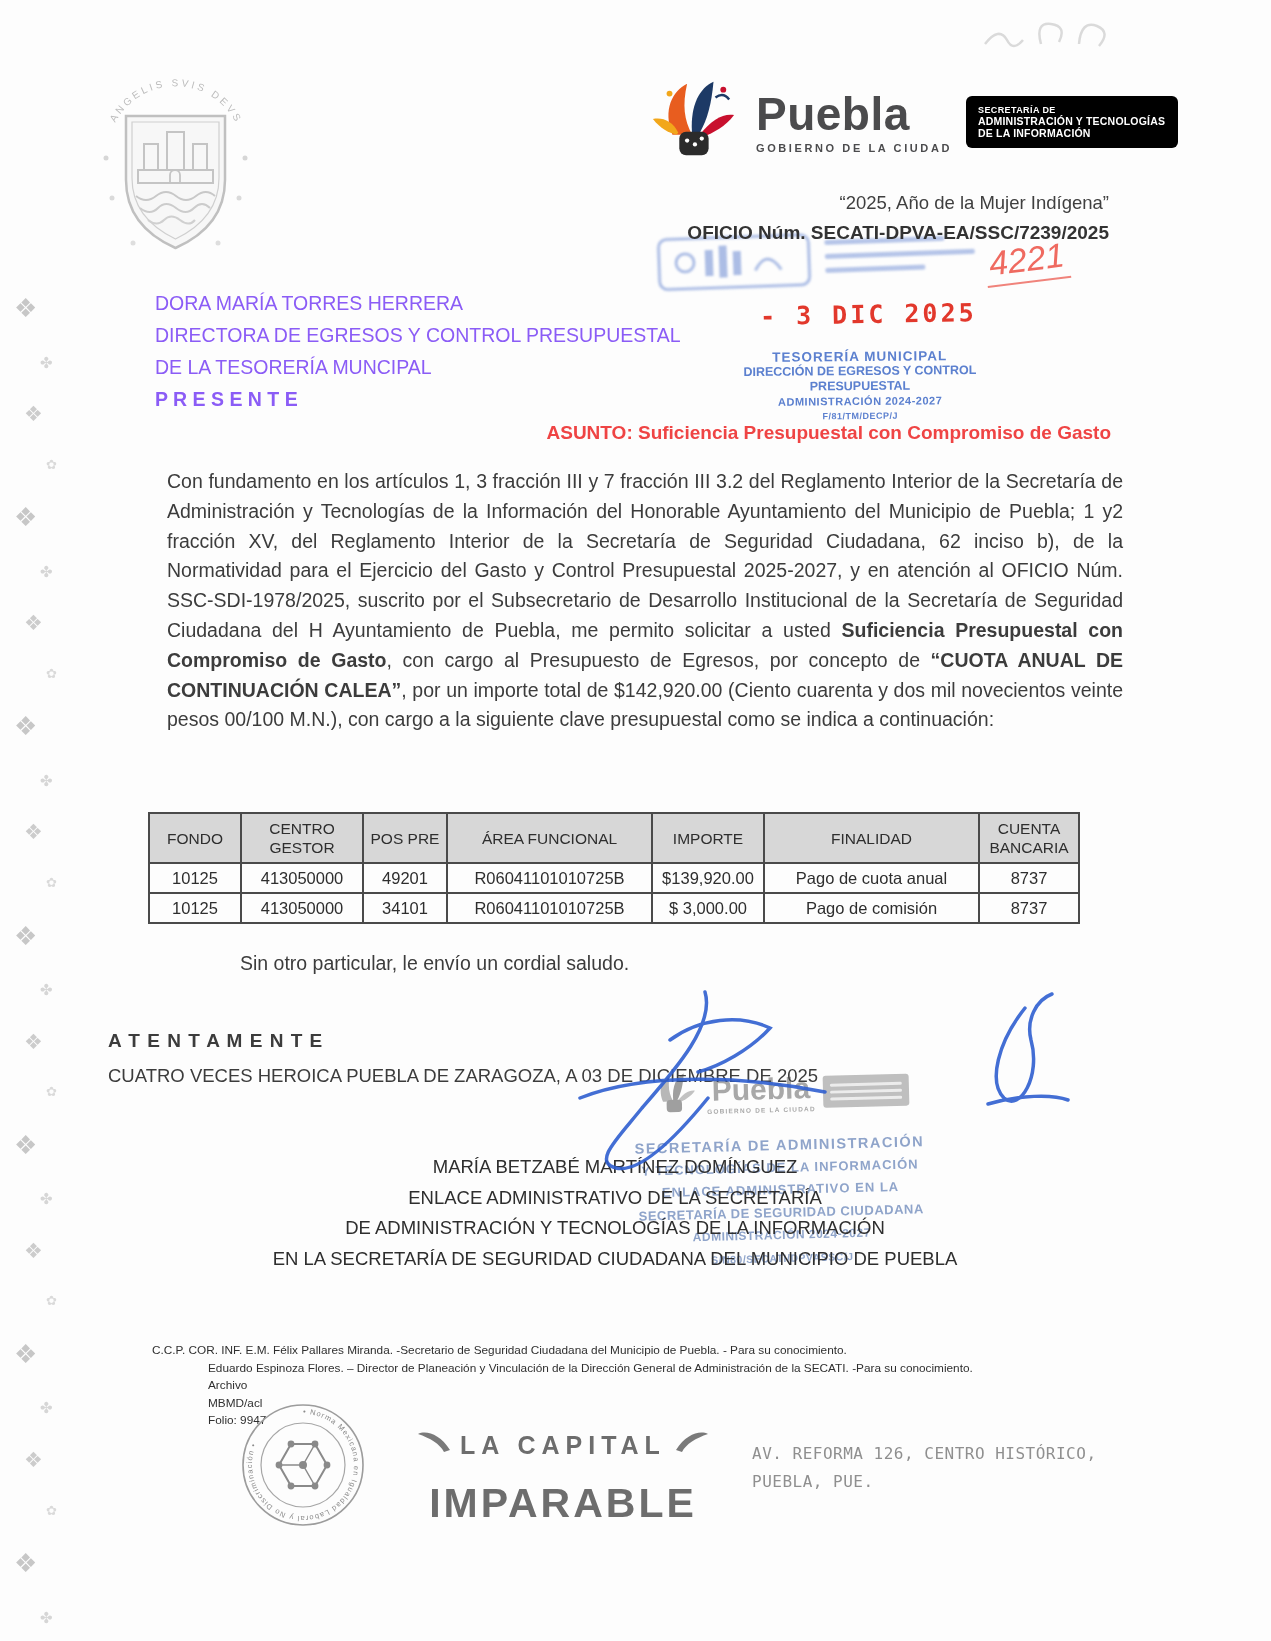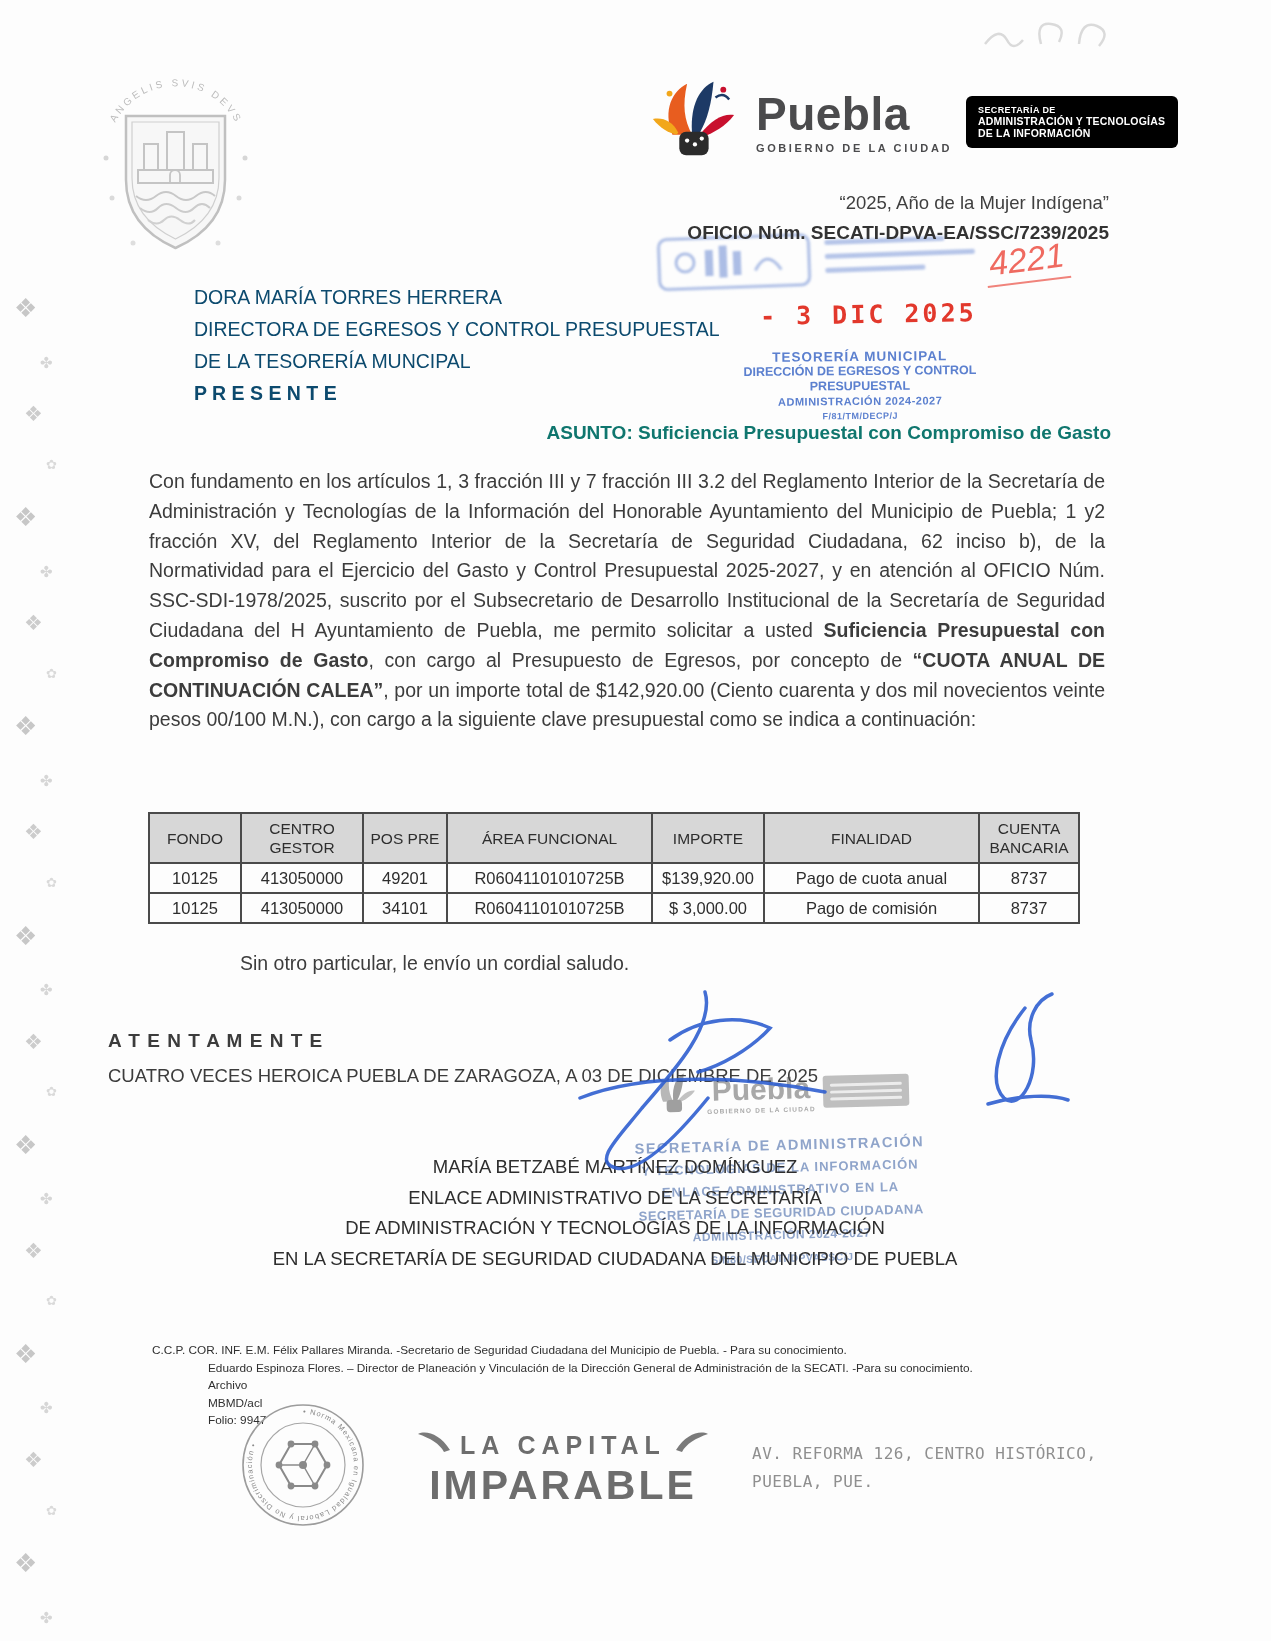--- a/index.html
+++ b/index.html
@@ -34,37 +34,37 @@
 
   .year-quote{position:absolute;right:162px;top:192px;font-size:18.5px;color:#3f3f3f;z-index:2;}
   .oficio-number{position:absolute;right:162px;top:222px;font-size:19px;font-weight:700;color:#333;z-index:3;margin-left:44px;}
 
   .top-stamp{position:absolute;left:655px;top:228px;width:340px;height:62px;z-index:1;
     opacity:.55;filter:blur(1px);transform:rotate(-2deg);}
 
   .handwritten-folio{position:absolute;left:985px;top:240px;font-size:34px;color:#ef6a60;
     transform:rotate(-7deg);font-style:italic;z-index:4;border-bottom:2px solid #f0837b;padding:0 4px 2px 4px;}
 
-  .recipient{position:absolute;left:155px;top:281px;font-size:19.5px;line-height:32px;color:#0c4a6e;z-index:2;margin-left:39px;}
+  .recipient{position:absolute;left:155px;top:287px;font-size:19.5px;line-height:32px;color:#8b5cf6;z-index:2;}
   .recipient .r-name{font-weight:500;}
   .recipient .r-salutation{font-weight:600;}
 
   .date-stamp{position:absolute;left:760px;top:300px;font-family:"DejaVu Sans Mono",monospace;
     font-size:25px;font-weight:700;color:#e2382c;letter-spacing:3px;transform:rotate(-1deg);z-index:3;}
 
   .received-stamp{position:absolute;left:700px;top:349px;width:320px;text-align:center;
     color:#5c80cf;z-index:2;transform:rotate(-.5deg);line-height:15px;}
   .received-stamp .s1{font-size:13.5px;font-weight:700;letter-spacing:1px;}
   .received-stamp .s2,.received-stamp .s3{font-size:12.5px;font-weight:700;}
   .received-stamp .s4{font-size:11px;font-weight:700;letter-spacing:.5px;}
   .received-stamp .s5{font-size:9px;font-weight:700;letter-spacing:.5px;}
 
-  .subject{position:absolute;right:160px;top:422px;font-size:19px;font-weight:700;color:#0f766e;z-index:2;}
-
-  .body-paragraph{position:absolute;left:149px;top:467px;width:956px;font-size:19.5px;
+  .subject{position:absolute;right:160px;top:422px;font-size:19px;font-weight:700;color:#ef4444;z-index:2;}
+
+  .body-paragraph{position:absolute;left:167px;top:467px;width:956px;font-size:19.5px;
     line-height:29.8px;text-align:justify;color:#3c3c3c;z-index:2;}
   .seg.bold{font-weight:700;}
 
   .budget-table{position:absolute;left:148px;top:812px;border-collapse:collapse;z-index:2;color:#2e2e2e;}
   .budget-table th,.budget-table td{border:2px solid #4a4a4a;text-align:center;padding:2px 5px;}
   .budget-table th{background:#d7d7d7;font-weight:500;font-size:15.5px;height:50px;line-height:19px;}
   .budget-table td{height:30px;font-size:16.5px;}
 
   .closing{position:absolute;left:240px;top:952px;font-size:19.5px;z-index:2;}
 
@@ -97,21 +97,21 @@
 
   .ccp-block{position:absolute;left:152px;top:1342px;font-size:11.8px;line-height:17.5px;
     color:#2f2f2f;z-index:2;width:920px;}
   .ccp-line.indent{padding-left:56px;}
 
   .cert-seal{position:absolute;left:238px;top:1400px;width:130px;height:130px;z-index:2;}
 
   .capital-logo{position:absolute;left:396px;top:1430px;width:334px;text-align:center;color:#6d6d6d;z-index:2;}
   .capital-line1{display:flex;align-items:flex-end;justify-content:center;gap:8px;
     font-size:25px;font-weight:700;letter-spacing:6px;}
-  .capital-line2{font-size:41px;font-weight:800;letter-spacing:3px;margin-top:2px;}
+  .capital-line2{font-size:41px;font-weight:800;letter-spacing:3px;margin-top:20px;}
 
   .address{position:absolute;left:752px;top:1440px;font-family:"DejaVu Sans Mono",monospace;
     font-size:16px;color:#8f8f8f;line-height:28px;letter-spacing:.5px;z-index:2;}
 </style>
 </head>
 <body>
 
 <div class="page">
 
   <div class="ornament-strip">

